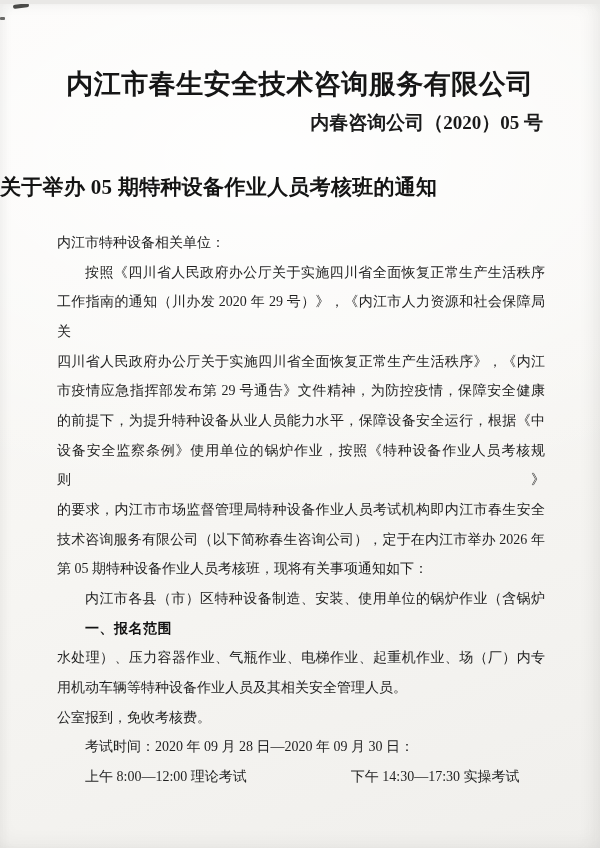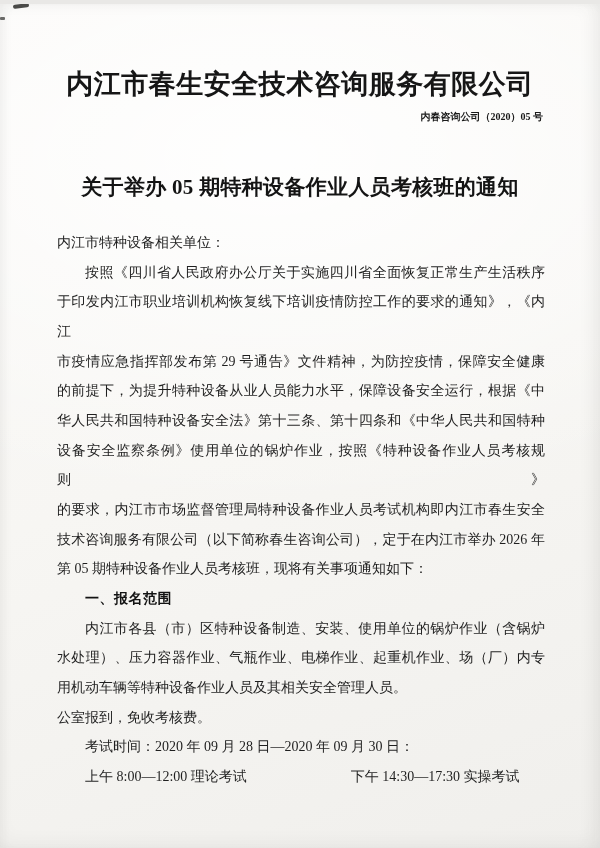--- a/index.html
+++ b/index.html
@@ -39,29 +39,29 @@
     text-align: center;
     font-size: 27px;
     font-weight: 700;
     letter-spacing: 0.5px;
     color: #161616;
     white-space: nowrap;
   }
   .doc-number {
     position: absolute;
     right: 57px; top: 106px;
-    font-size: 10px;
+    font-size: 19px;
     font-weight: 700;
     color: #1a1a1a;
     white-space: nowrap;
   }
   .notice-title {
     position: absolute;
     left: 0; right: 0; top: 169px;
-    text-align: center;
+    text-align: left;
     font-size: 21px;
     font-weight: 700;
     letter-spacing: 0.3px;
     color: #141414;
     white-space: nowrap;
   }
   .doc-body {
     position: absolute;
     left: 57px; top: 224px;
     width: 488px;
@@ -94,30 +94,30 @@
 
   <div class="company-title">内江市春生安全技术咨询服务有限公司</div>
 
   <div class="doc-number">内春咨询公司（2020）05 号</div>
 
   <div class="notice-title">关于举办 05 期特种设备作业人员考核班的通知</div>
 
   <div class="doc-body">
       <div class="line">内江市特种设备相关单位：</div>
       <div class="line indent just">按照《四川省人民政府办公厅关于实施四川省全面恢复正常生产生活秩序</div>
-      <div class="line just">于印发内江市职业培训机构恢复线下培训疫情防控工作的要求的通知》，《内江</div>
+      <div class="line just">工作指南的通知（川办发 2020 年 29 号）》，《内江市人力资源和社会保障局关</div>
+      <div class="line just">四川省人民政府办公厅关于实施四川省全面恢复正常生产生活秩序》，《内江</div>
       <div class="line just">市疫情应急指挥部发布第 29 号通告》文件精神，为防控疫情，保障安全健康</div>
       <div class="line just">的前提下，为提升特种设备从业人员能力水平，保障设备安全运行，根据《中</div>
-      <div class="line just">华人民共和国特种设备安全法》第十三条、第十四条和《中华人民共和国特种</div>
       <div class="line just">设备安全监察条例》使用单位的锅炉作业，按照《特种设备作业人员考核规则》</div>
       <div class="line just">的要求，内江市市场监督管理局特种设备作业人员考试机构即内江市春生安全</div>
       <div class="line just">技术咨询服务有限公司（以下简称春生咨询公司），定于在内江市举办 2026 年</div>
       <div class="line">第 05 期特种设备作业人员考核班，现将有关事项通知如下：</div>
+      <div class="line indent just">内江市各县（市）区特种设备制造、安装、使用单位的锅炉作业（含锅炉</div>
       <div class="line indent hd">一、报名范围</div>
-      <div class="line indent just">内江市各县（市）区特种设备制造、安装、使用单位的锅炉作业（含锅炉</div>
       <div class="line just">水处理）、压力容器作业、气瓶作业、电梯作业、起重机作业、场（厂）内专</div>
       <div class="line">用机动车辆等特种设备作业人员及其相关安全管理人员。</div>
       <div class="line">公室报到，免收考核费。</div>
       <div class="line indent">考试时间：2020 年 09 月 28 日—2020 年 09 月 30 日：</div>
       <div class="line indent two-col">
         <span>上午 8:00—12:00 理论考试</span>
         <span>下午 14:30—17:30 实操考试</span>
       </div>
     </div>
 </div>

